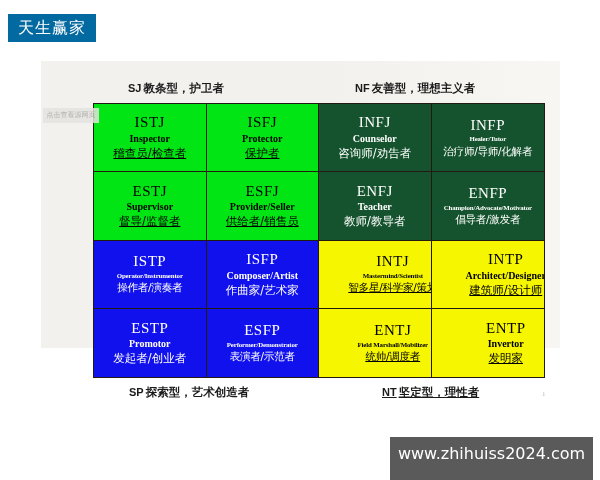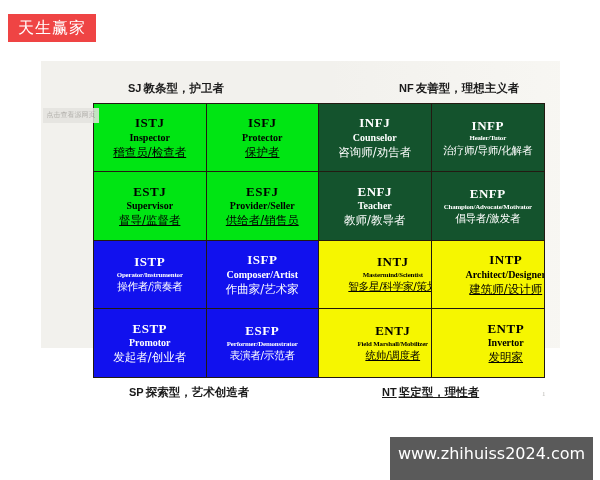--- a/index.html
+++ b/index.html
@@ -15,21 +15,21 @@
     position: relative;
   }
 
   
   #brand-watermark {
     position: absolute;
     left: 8px;
     top: 14px;
     width: 88px;
     height: 28px;
-    background: #ef4444;
+    background: #0369a1;
     color: #ffffff;
     font-size: 16px;
     line-height: 28px;
     text-align: center;
     letter-spacing: 1px;
     font-family: "DejaVu Sans", sans-serif;
   }
 
   
   #url-watermark {
@@ -70,21 +70,21 @@
   .axis-label {
     position: absolute;
     font-size: 11.5px;
     font-weight: bold;
     color: #1a1a1a;
     white-space: nowrap;
     font-family: "Liberation Serif", serif;
     z-index: 4;
   }
   #label-sj { left: 128px; top: 81px; }
-  #label-nf { left: 355px; top: 81px; margin-left: 44px; }
+  #label-nf { left: 355px; top: 81px; }
   #label-sp { left: 129px; top: 385px; }
   #label-nt { left: 382px; top: 385px; text-decoration: underline; }
   .axis-label .code {
     font-family: "Liberation Sans", sans-serif;
     font-weight: bold;
     font-size: 11px;
     margin-right: 2px;
   }
 
   
@@ -120,22 +120,22 @@
     justify-content: center;
     overflow: hidden;
     border-right: 1px solid #231a12;
     border-bottom: 1px solid #231a12;
   }
   .cell.col-last { border-right: none; }
   .cell.row-last { border-bottom: none; }
 
   .cell .type-code {
     font-family: "Liberation Serif", serif;
-    font-weight: bold;
-    font-size: 13px;
+    font-weight: normal;
+    font-size: 15px;
     line-height: 1.05;
     letter-spacing: 0.5px;
     margin-bottom: 2px;
   }
   .cell .type-en {
     font-family: "Liberation Serif", serif;
     font-weight: bold;
     font-size: 10px;
     line-height: 1.1;
     margin-bottom: 3px;

